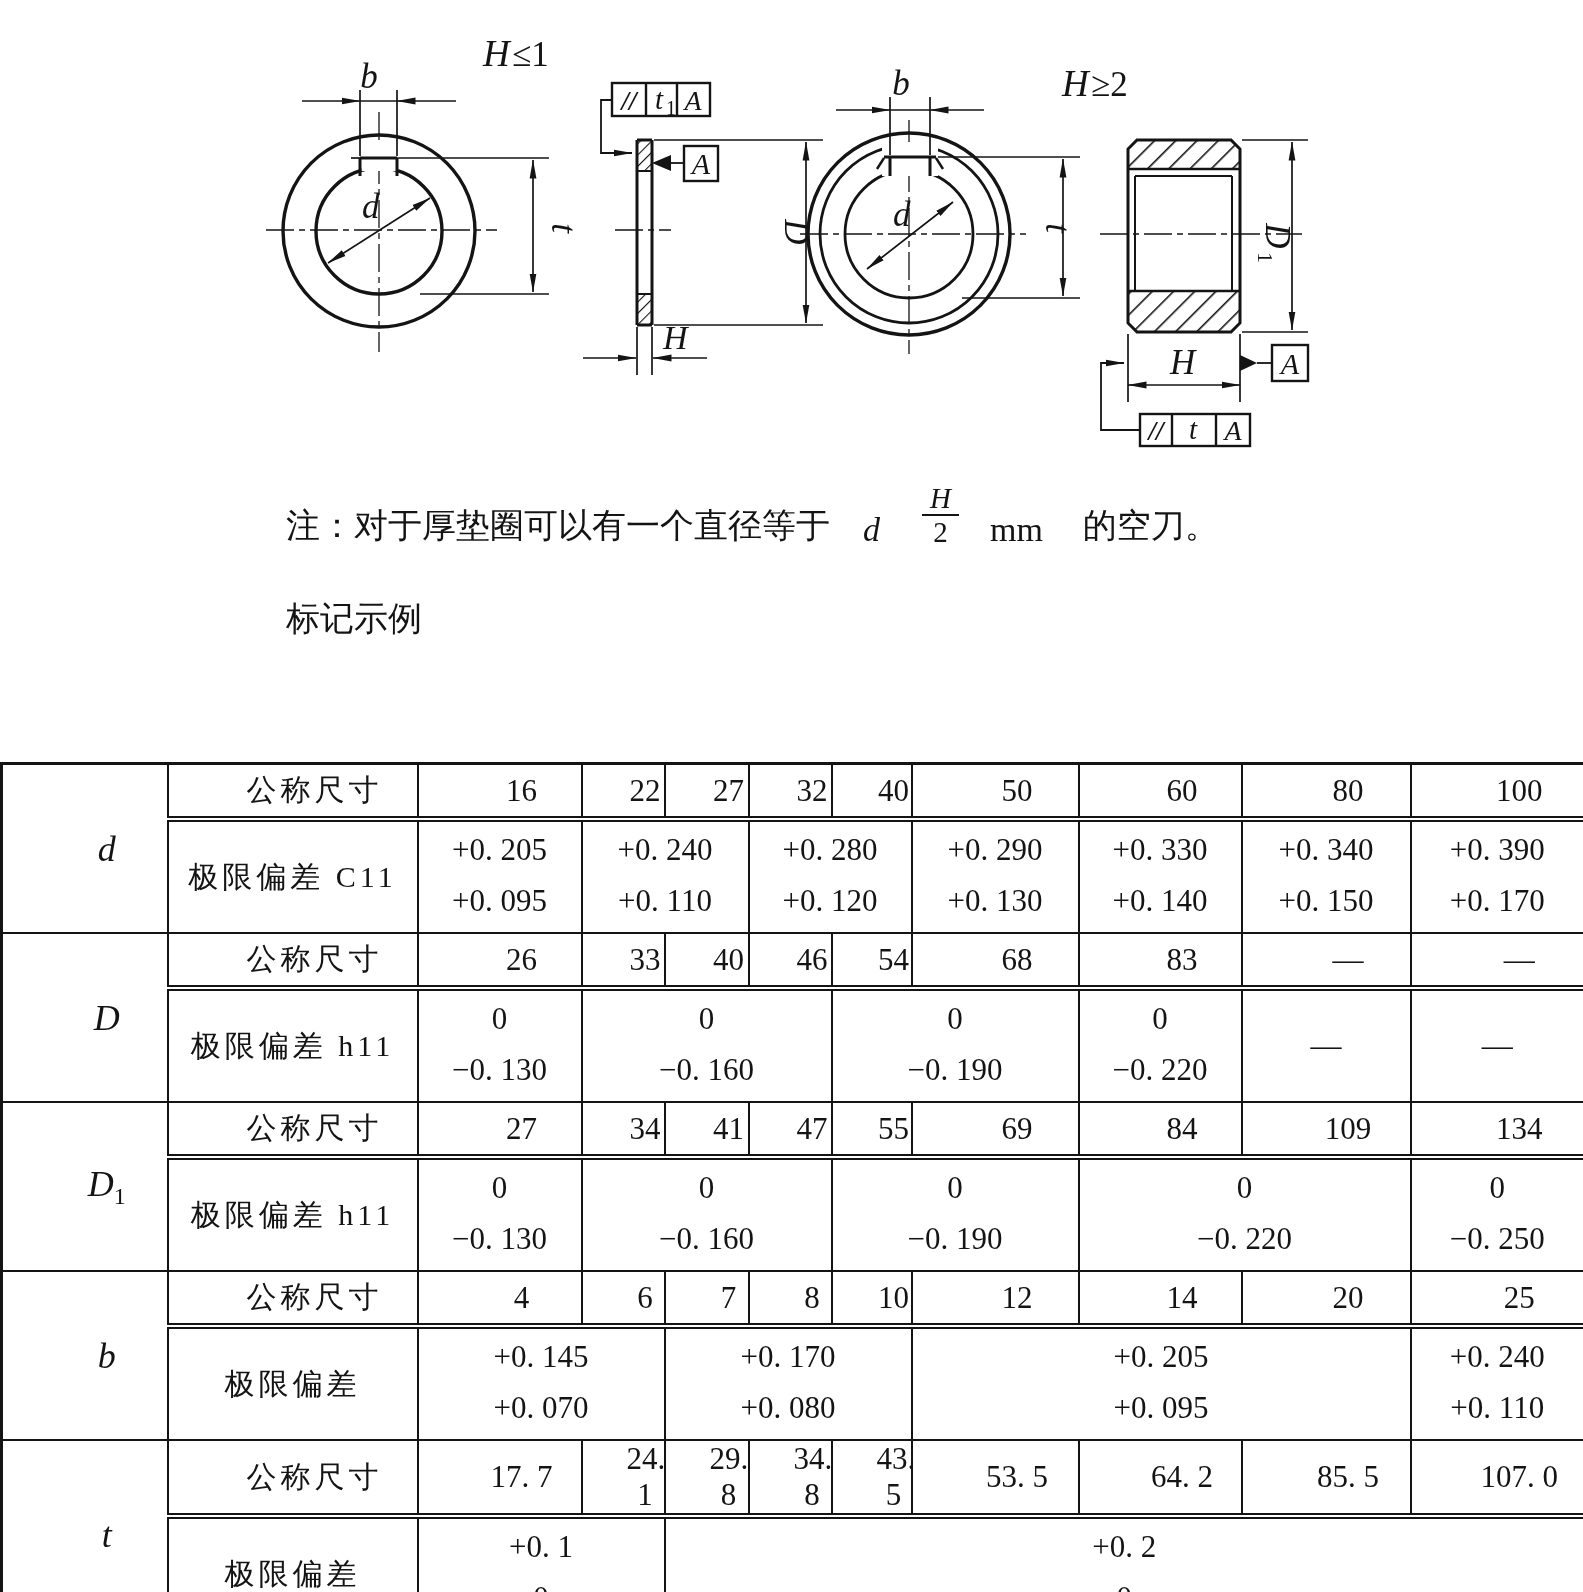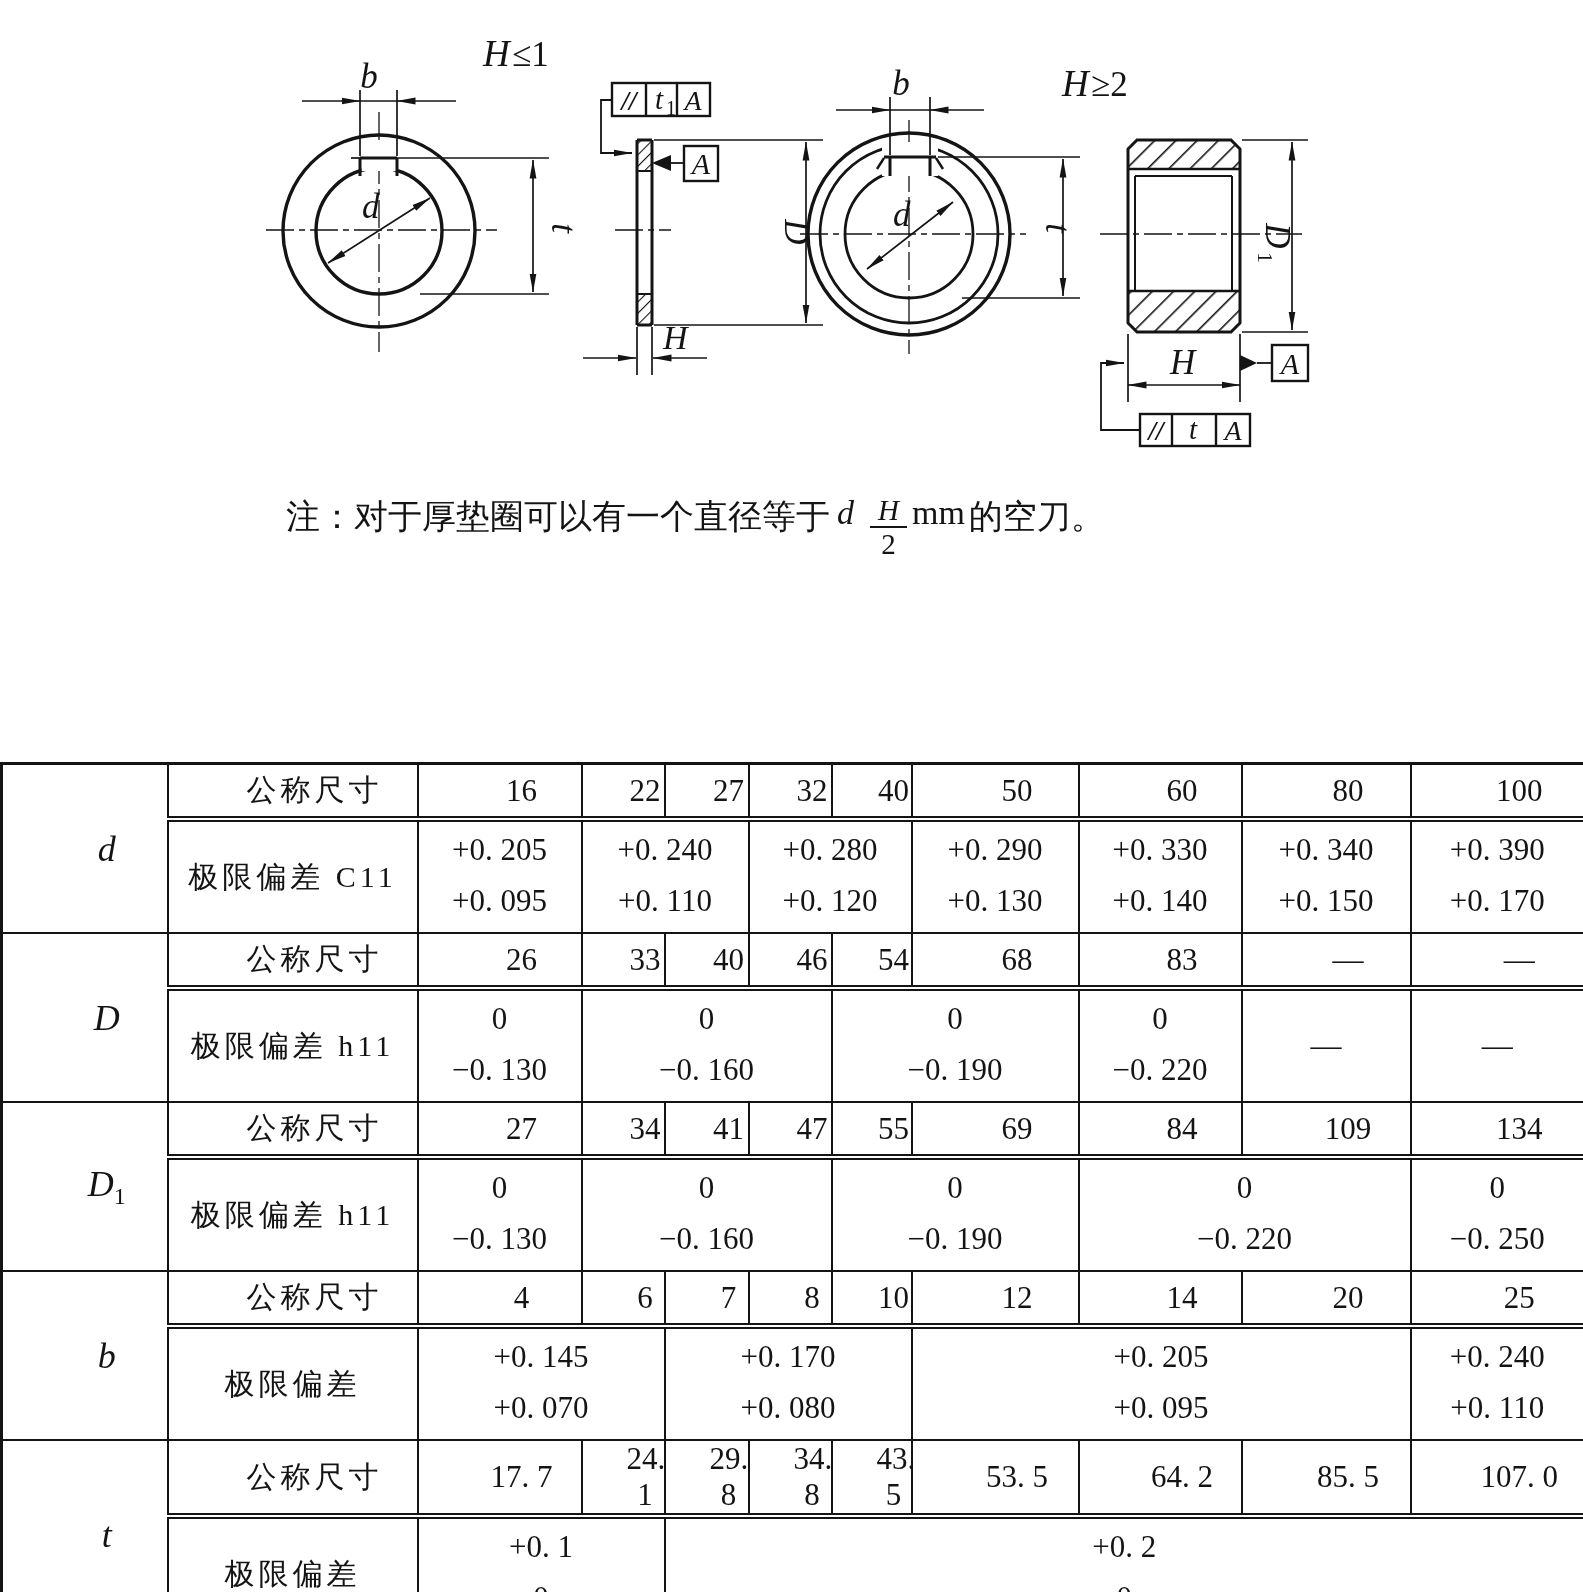--- a/index.html
+++ b/index.html
@@ -1,22 +1,22 @@
 <!DOCTYPE html>
 <html><head>
 <meta charset="utf-8">
 <style>
   html,body{margin:0;padding:0;background:#fff;}
   body{width:1583px;height:1592px;position:relative;overflow:hidden;
        font-family:"Liberation Serif","DejaVu Serif",serif;color:#141414;}
   svg text{font-family:"Liberation Serif","DejaVu Serif",serif;fill:#141414;}
   .var{font-style:italic;}
   
-  #note{position:absolute;left:286px;top:494px;display:flex;align-items:flex-start;
-        font-size:34px;white-space:nowrap;}
+  #note{position:absolute;left:286px;top:482px;display:flex;align-items:flex-end;
+        font-size:34px;white-space:nowrap;gap:26px;}
   #note .var{margin:0 7px;}
   .frac{display:inline-flex;flex-direction:column;align-items:center;
         font-size:29px;line-height:1.12;margin:0 5px 0 9px;}
   .frac .num{border-bottom:2.5px solid #141414;padding:0 8px;font-style:italic;}
   #mark{position:absolute;left:286px;top:592px;font-size:34px;line-height:53px;white-space:nowrap;}
   #mark .uline{text-decoration:underline;}
   
   #spec{position:absolute;left:0;top:762px;width:1583px;border-collapse:collapse;
         table-layout:fixed;border:3px solid #141414;}
   #spec td{border:2px solid #141414;text-align:center;vertical-align:middle;
@@ -220,24 +220,25 @@
 </svg>
 
 <div id="note">
   <span>注：对于厚垫圈可以有一个直径等于</span>
     <i class="var">d</i>
     <span class="frac">
       <span class="num">H</span>
       <span>2</span>
     </span>
     <span>mm</span>
-    <span style="margin-left:4px">的空刀。</span>
+    <span style="margin-left:14px">的空刀。</span>
 </div>
 
 <div id="mark">
+  <div>标记示例</div>
 </div>
 
 <table id="spec">
   <colgroup>
     <col style="width:166px">
       <col style="width:250px">
       <col style="width:164px">
     <col style="width:83px">
       <col style="width:84px">
       <col style="width:83px">

